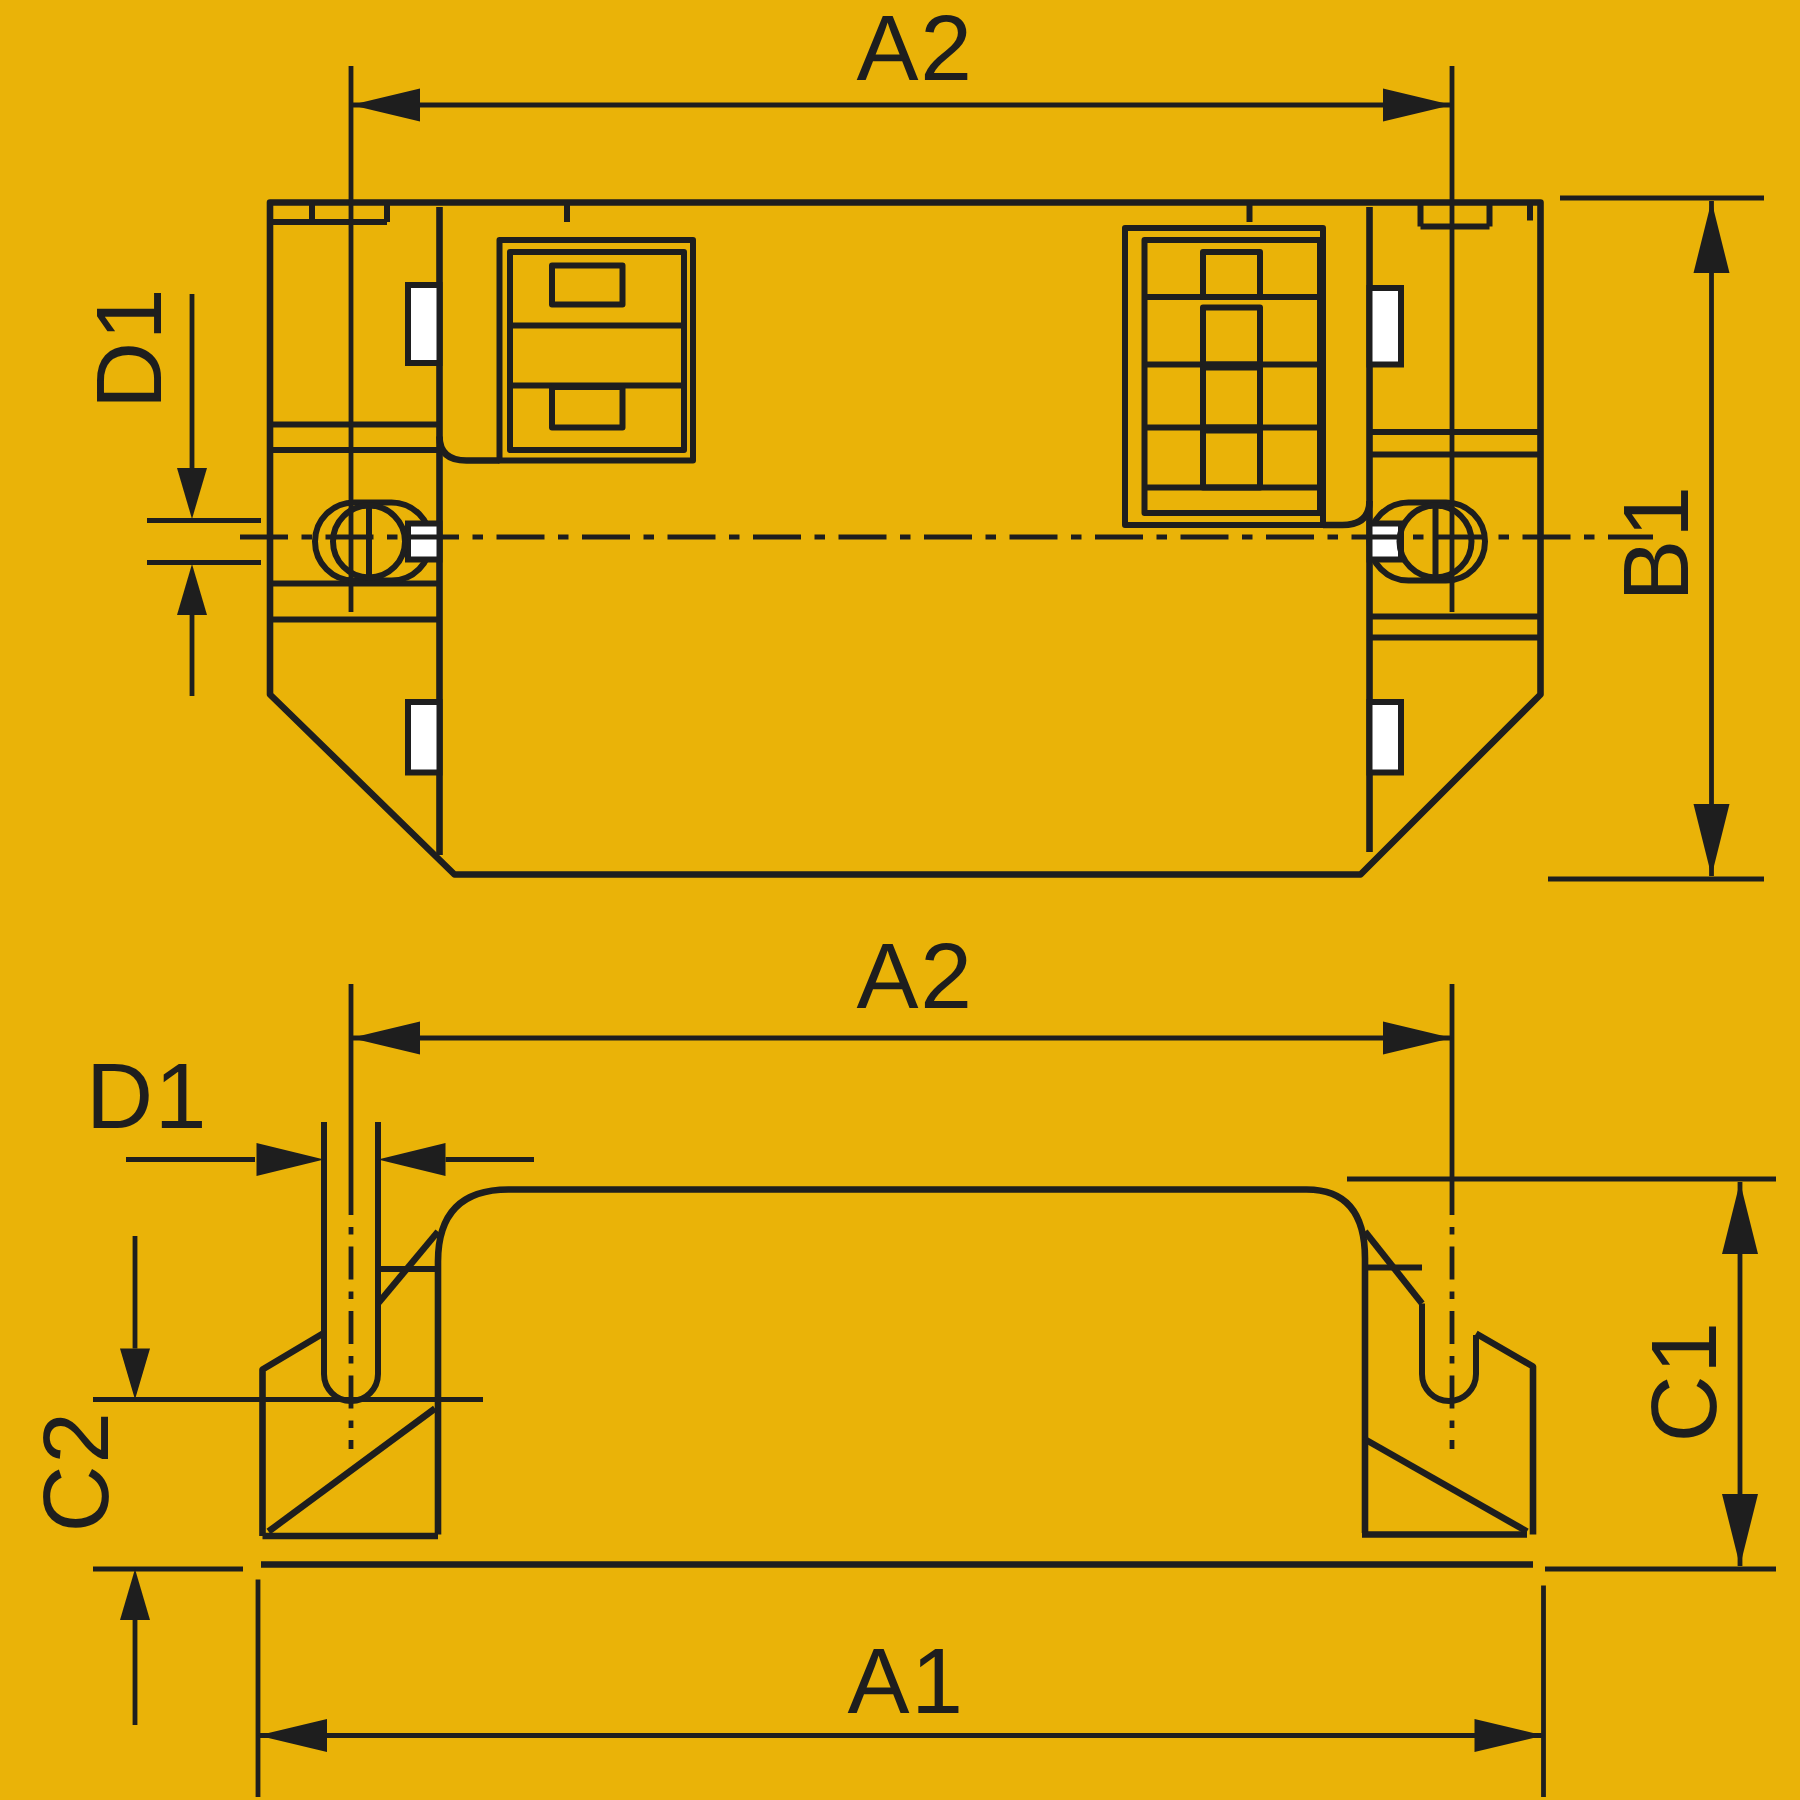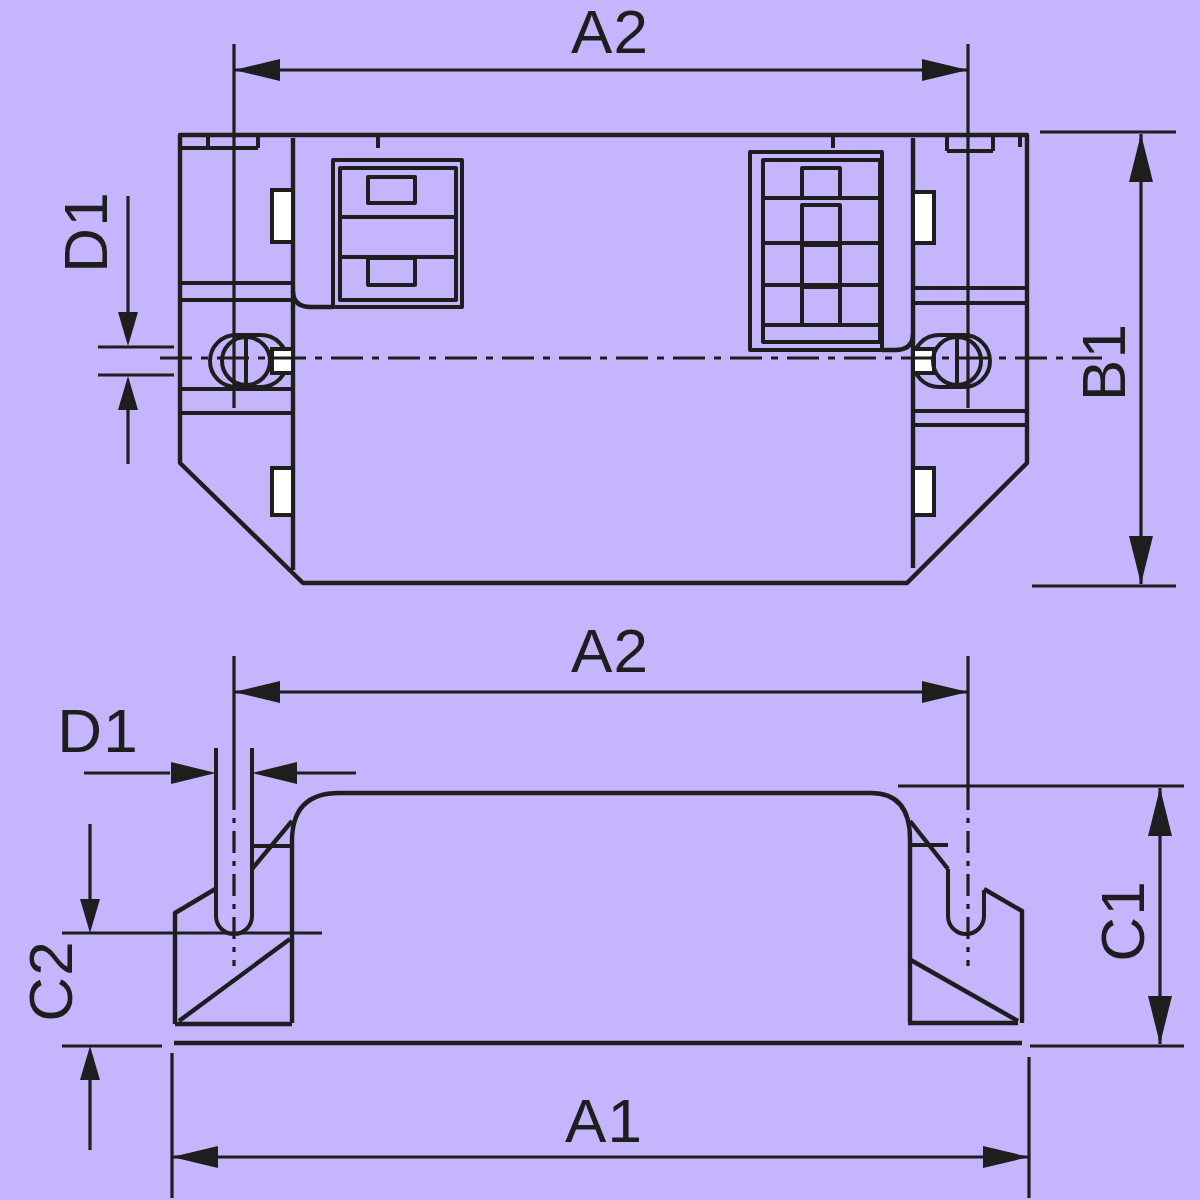--- a/index.html
+++ b/index.html
@@ -1,17 +1,17 @@
 <!DOCTYPE html>
 <html><head>
 <meta charset="utf-8">
 <style>
   html,body{margin:0;padding:0;background:#fff;}
   .stage{
-    width:1200px;height:1200px;position:relative;background:#c4b5fd;
+    width:1200px;height:1200px;position:relative;background:#eab308;
     font-family:"Liberation Sans", sans-serif;
   }
   svg{display:block;}
   .ln{stroke:#1e1e1e;fill:none;stroke-width:4.4;stroke-linejoin:round;stroke-linecap:butt;}
   .ln2{stroke:#1e1e1e;fill:none;stroke-width:4;stroke-linejoin:round;}
   .mask{fill:#ffffff;stroke:#1e1e1e;stroke-width:4;}
   .dim{stroke:#1e1e1e;fill:none;stroke-width:3.2;}
   .cl{stroke:#1e1e1e;fill:none;stroke-width:3.2;stroke-dasharray:32 9 7 9;}
   .clv{stroke:#1e1e1e;fill:none;stroke-width:3.2;stroke-dasharray:22 8 5 8;}
   .ah{fill:#1e1e1e;stroke:none;}

